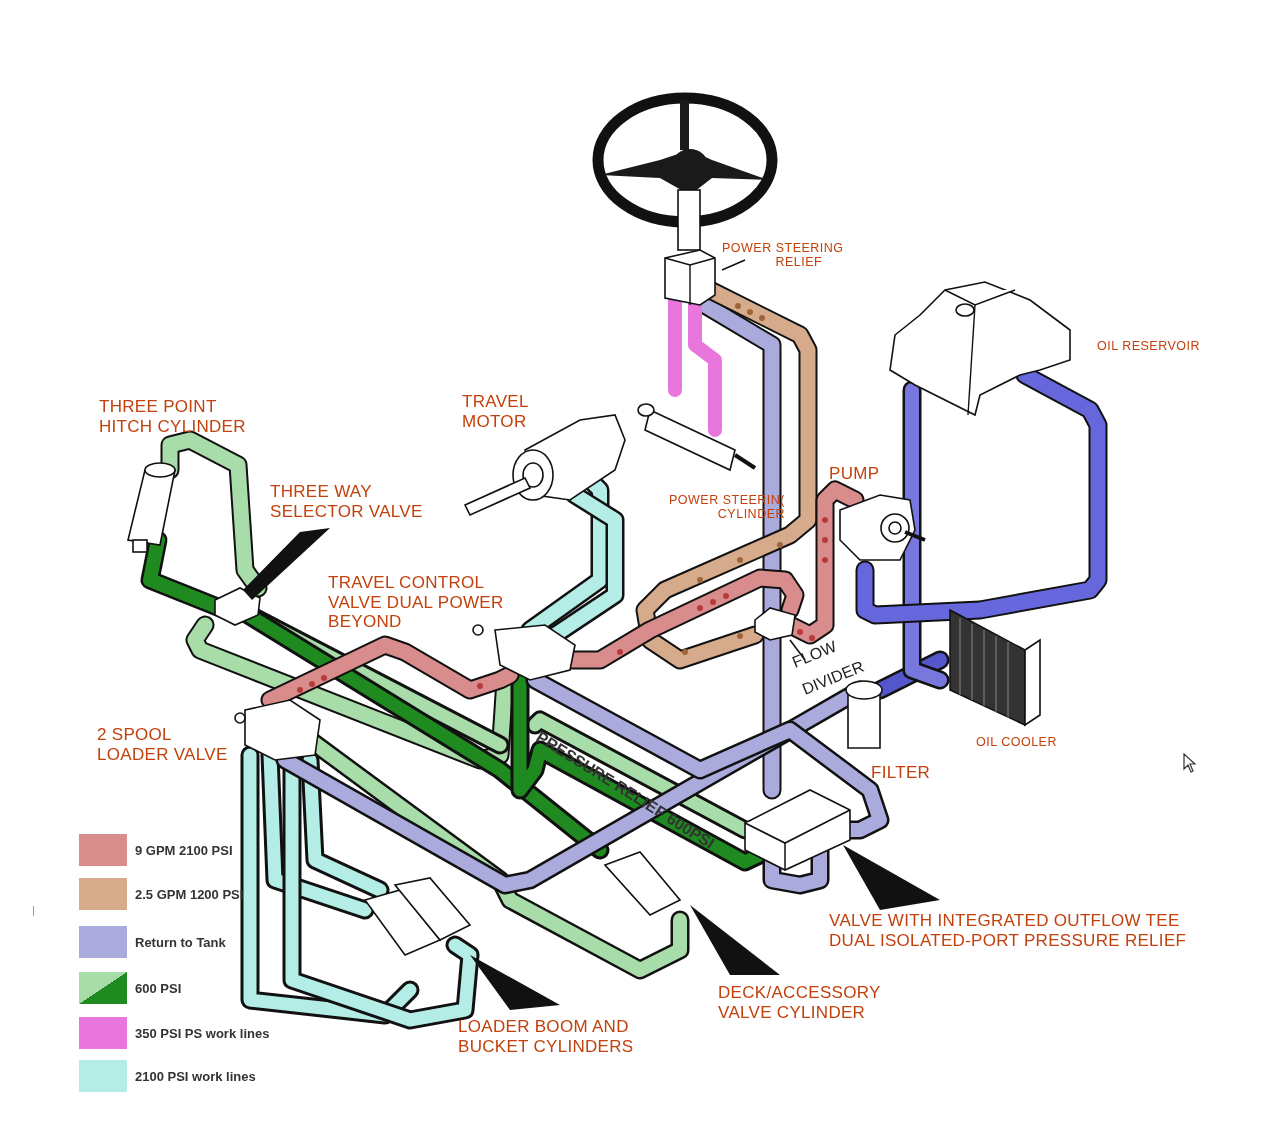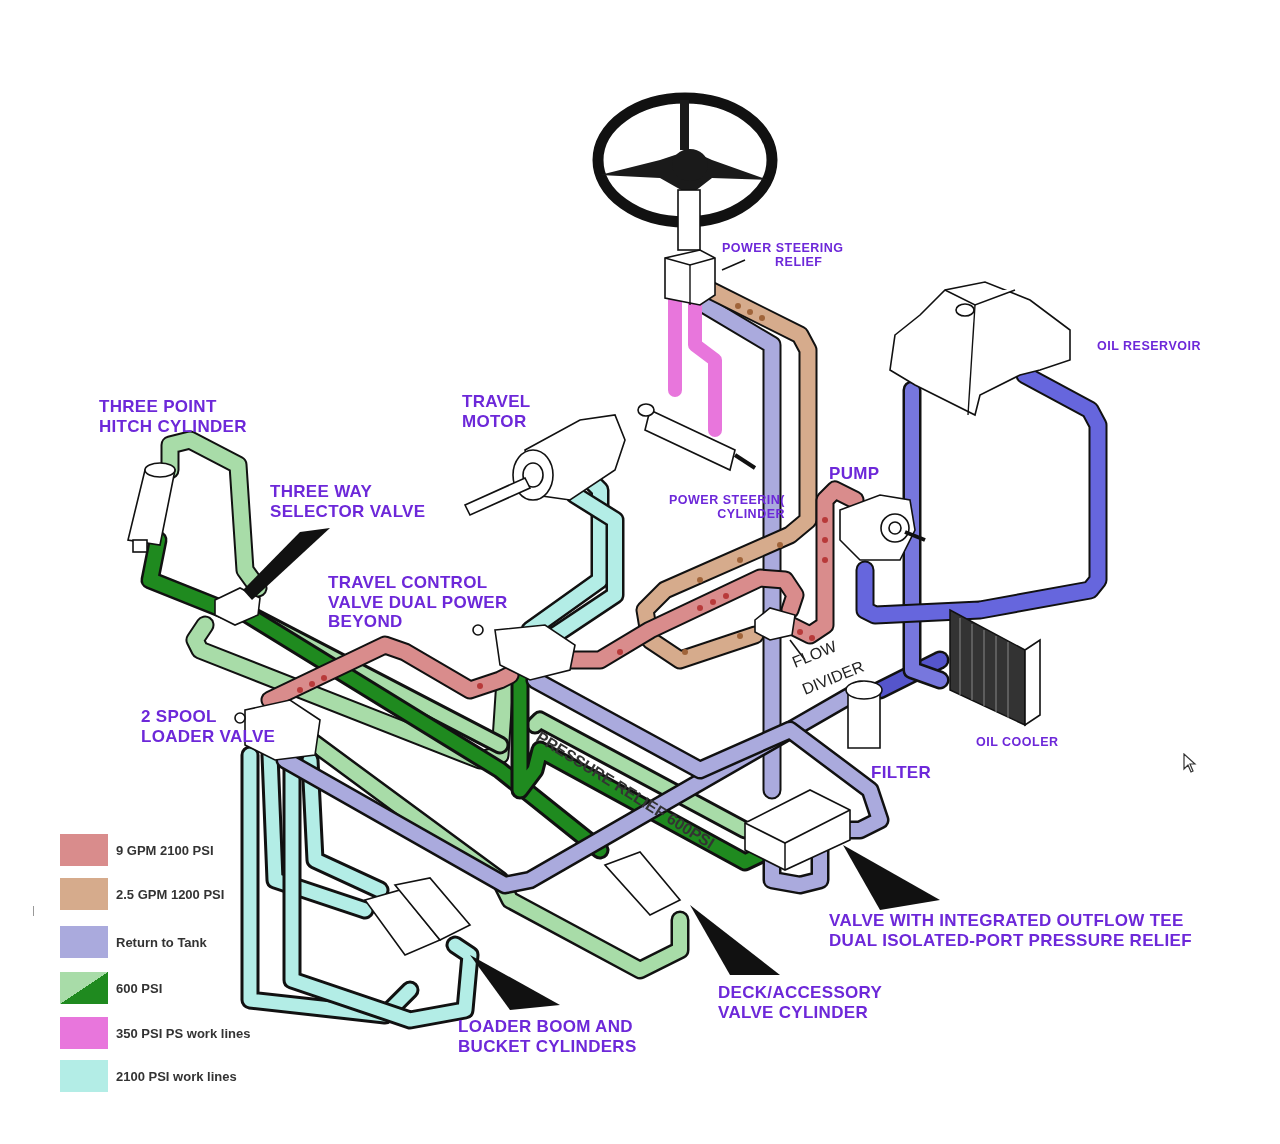--- a/index.html
+++ b/index.html
@@ -1,22 +1,22 @@
 <!DOCTYPE html>
 <html><head>
 <meta charset="utf-8">
 <style>
   html, body { margin: 0; padding: 0; background: #ffffff; }
   body { width: 1280px; height: 1144px; position: relative; overflow: hidden; font-family: "Liberation Sans", sans-serif; }
   #diagram { position: absolute; left: 0; top: 0; width: 1280px; height: 1144px; }
-  .lbl { position: absolute; font-family: "Liberation Sans", sans-serif; font-weight: bold; color: #6d28d9; white-space: nowrap; line-height: 1.15; }
+  .lbl { position: absolute; font-family: "Liberation Sans", sans-serif; font-weight: normal; color: #c2410c; white-space: nowrap; line-height: 1.15; }
   .lbl.big { font-size: 17px; letter-spacing: 0.3px; }
   .lbl.small { font-size: 12.5px; letter-spacing: 0.5px; }
   .lbl div { display: block; }
-  .legend-item { position: absolute; left: 60px; height: 34px; width: 256px; text-decoration: underline; }
+  .legend-item { position: absolute; left: 79px; height: 34px; width: 256px; text-decoration: underline; }
   .swatch { position: absolute; left: 0; top: 0; width: 48px; height: 32px; }
   .legend-text { position: absolute; left: 56px; top: 9px; font-size: 13px; font-weight: bold; color: #333; font-family: "Liberation Sans", sans-serif; white-space: nowrap; }
   .cursor { position: absolute; left: 1183px; top: 753px; width: 16px; height: 22px; }
   .tick { position: absolute; left: 33px; top: 906px; width: 1px; height: 10px; background: #999; }
 </style>
 </head>
 <body>
 
 <svg id="diagram" width="1280" height="1144" viewBox="0 0 1280 1144" xmlns="http://www.w3.org/2000/svg">
   <defs>
@@ -260,21 +260,21 @@
 <div class="lbl small" style="left:642px; top:493px; text-align:right;margin-left:27px;">
   <div>POWER STEERIN(</div>
   <div>CYLINDER</div>
 </div>
 <div class="lbl big" style="left:829px; top:464px;">PUMP</div>
 <div class="lbl big" style="left:328px; top:573px;">
   <div>TRAVEL CONTROL</div>
   <div>VALVE DUAL POWER</div>
   <div>BEYOND</div>
 </div>
-<div class="lbl big" style="left:97px; top:707px;margin-left:44px;">
+<div class="lbl big" style="left:97px; top:725px;">
   <div>2 SPOOL</div>
   <div>LOADER VALVE</div>
 </div>
 <div class="lbl small" style="left:976px; top:735px;">OIL COOLER</div>
 <div class="lbl big" style="left:871px; top:763px;">FILTER</div>
 <div class="lbl big" style="left:829px; top:911px;">
   <div>VALVE WITH INTEGRATED OUTFLOW TEE</div>
   <div>DUAL ISOLATED-PORT PRESSURE RELIEF</div>
 </div>
 <div class="lbl big" style="left:718px; top:983px;">

